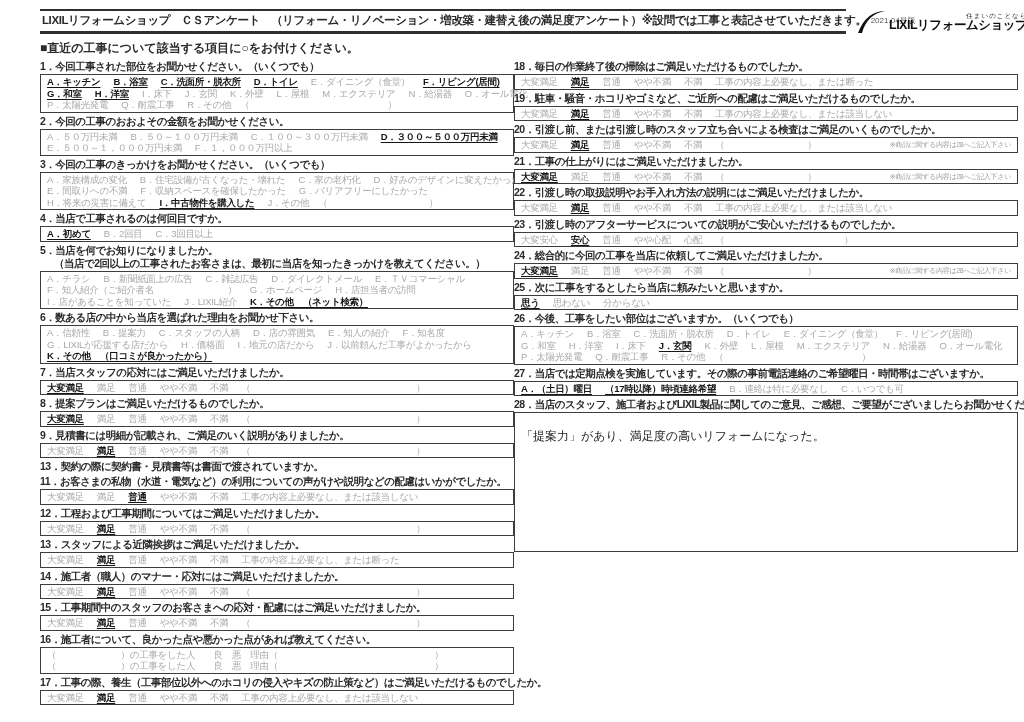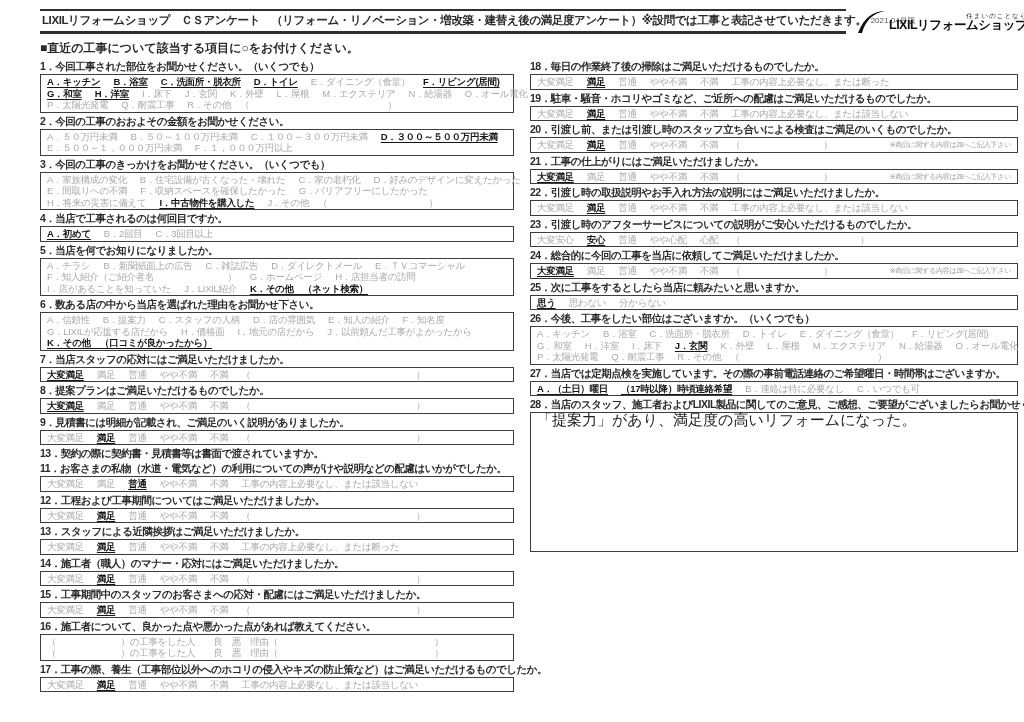--- a/index.html
+++ b/index.html
@@ -22,38 +22,38 @@
   .logo{width:158px;margin-left:10px;display:flex;align-items:center;}
   .logo svg{display:block;}
   .logo-texts{margin-left:3px;}
   .logo-tag{font-size:6.5px;letter-spacing:1px;color:#222;text-align:right;line-height:7px;}
   .logo-name{font-size:12.5px;font-weight:bold;color:#111;letter-spacing:-0.5px;line-height:13px;white-space:nowrap;}
 
   
   .instruction{font-size:12px;font-weight:bold;margin:5px 0 3px 40px;}
 
   
-  .cols{display:flex;gap:16px;padding:0 6px 0 40px;align-items:flex-start;}
+  .cols{display:flex;padding:0 6px 0 40px;align-items:flex-start;}
   .col-left{width:474px;flex:none;}
   .col-right{flex:1;min-width:0;}
 
   
   .question{margin-bottom:2px;}
   .q-title{font-size:10.5px;font-weight:bold;line-height:13px;white-space:nowrap;letter-spacing:-0.5px;}
   .q-title2{padding-left:14px;}
   .q-box{
     border:1.6px solid #3d3d3d;padding:1px 6px;margin-top:1px;
     font-size:9.5px;line-height:11.5px;background:#fff;
   }
   .q-line{display:flex;flex-wrap:nowrap;column-gap:13px;align-items:center;min-width:0;}
   .opt{color:#a9a9a9;white-space:pre;letter-spacing:-0.3px;}
   .opt.sel{color:#161616;font-weight:bold;text-decoration:underline;text-underline-offset:1.5px;}
   .note{margin-left:auto;font-size:7px;color:#9a9a9a;white-space:nowrap;letter-spacing:-0.3px;}
   .comment-box{height:136px;position:relative;}
-  .comment{font-size:15px;color:#222;line-height:12px;}
+  .comment{font-size:12px;color:#222;line-height:12px;margin-top:16px;}
 </style>
 </head>
 <body>
 
 <div class="page">
 
   <div class="header">
     <div class="titlebar">
       <span class="doc-title">LIXILリフォームショップ　ＣＳアンケート　（リフォーム・リノベーション・増改築・建替え後の満足度アンケート）※設問では工事と表記させていただきます。</span>
       <span class="doc-version">2021.04月版</span>
@@ -145,20 +145,21 @@
           <div class="q-box">
             <div class="q-line">
               <span class="opt sel">A．初めて</span>
               <span class="opt">B．2回目</span>
               <span class="opt">C．3回目以上</span>
             </div>
           </div>
         </div>
         <div class="question">
           <div class="q-title">5．当店を何でお知りになりましたか。</div>
+          <div class="q-title q-title2">（当店で2回以上の工事されたお客さまは、最初に当店を知ったきっかけを教えてください。）</div>
           <div class="q-box">
             <div class="q-line">
               <span class="opt">A．チラシ</span>
               <span class="opt">B．新聞紙面上の広告</span>
               <span class="opt">C．雑誌広告</span>
               <span class="opt">D．ダイレクトメール</span>
               <span class="opt">E．ＴＶコマーシャル</span>
             </div>
             <div class="q-line">
               <span class="opt">F．知人紹介（ご紹介者名　　　　　　　　）</span>

